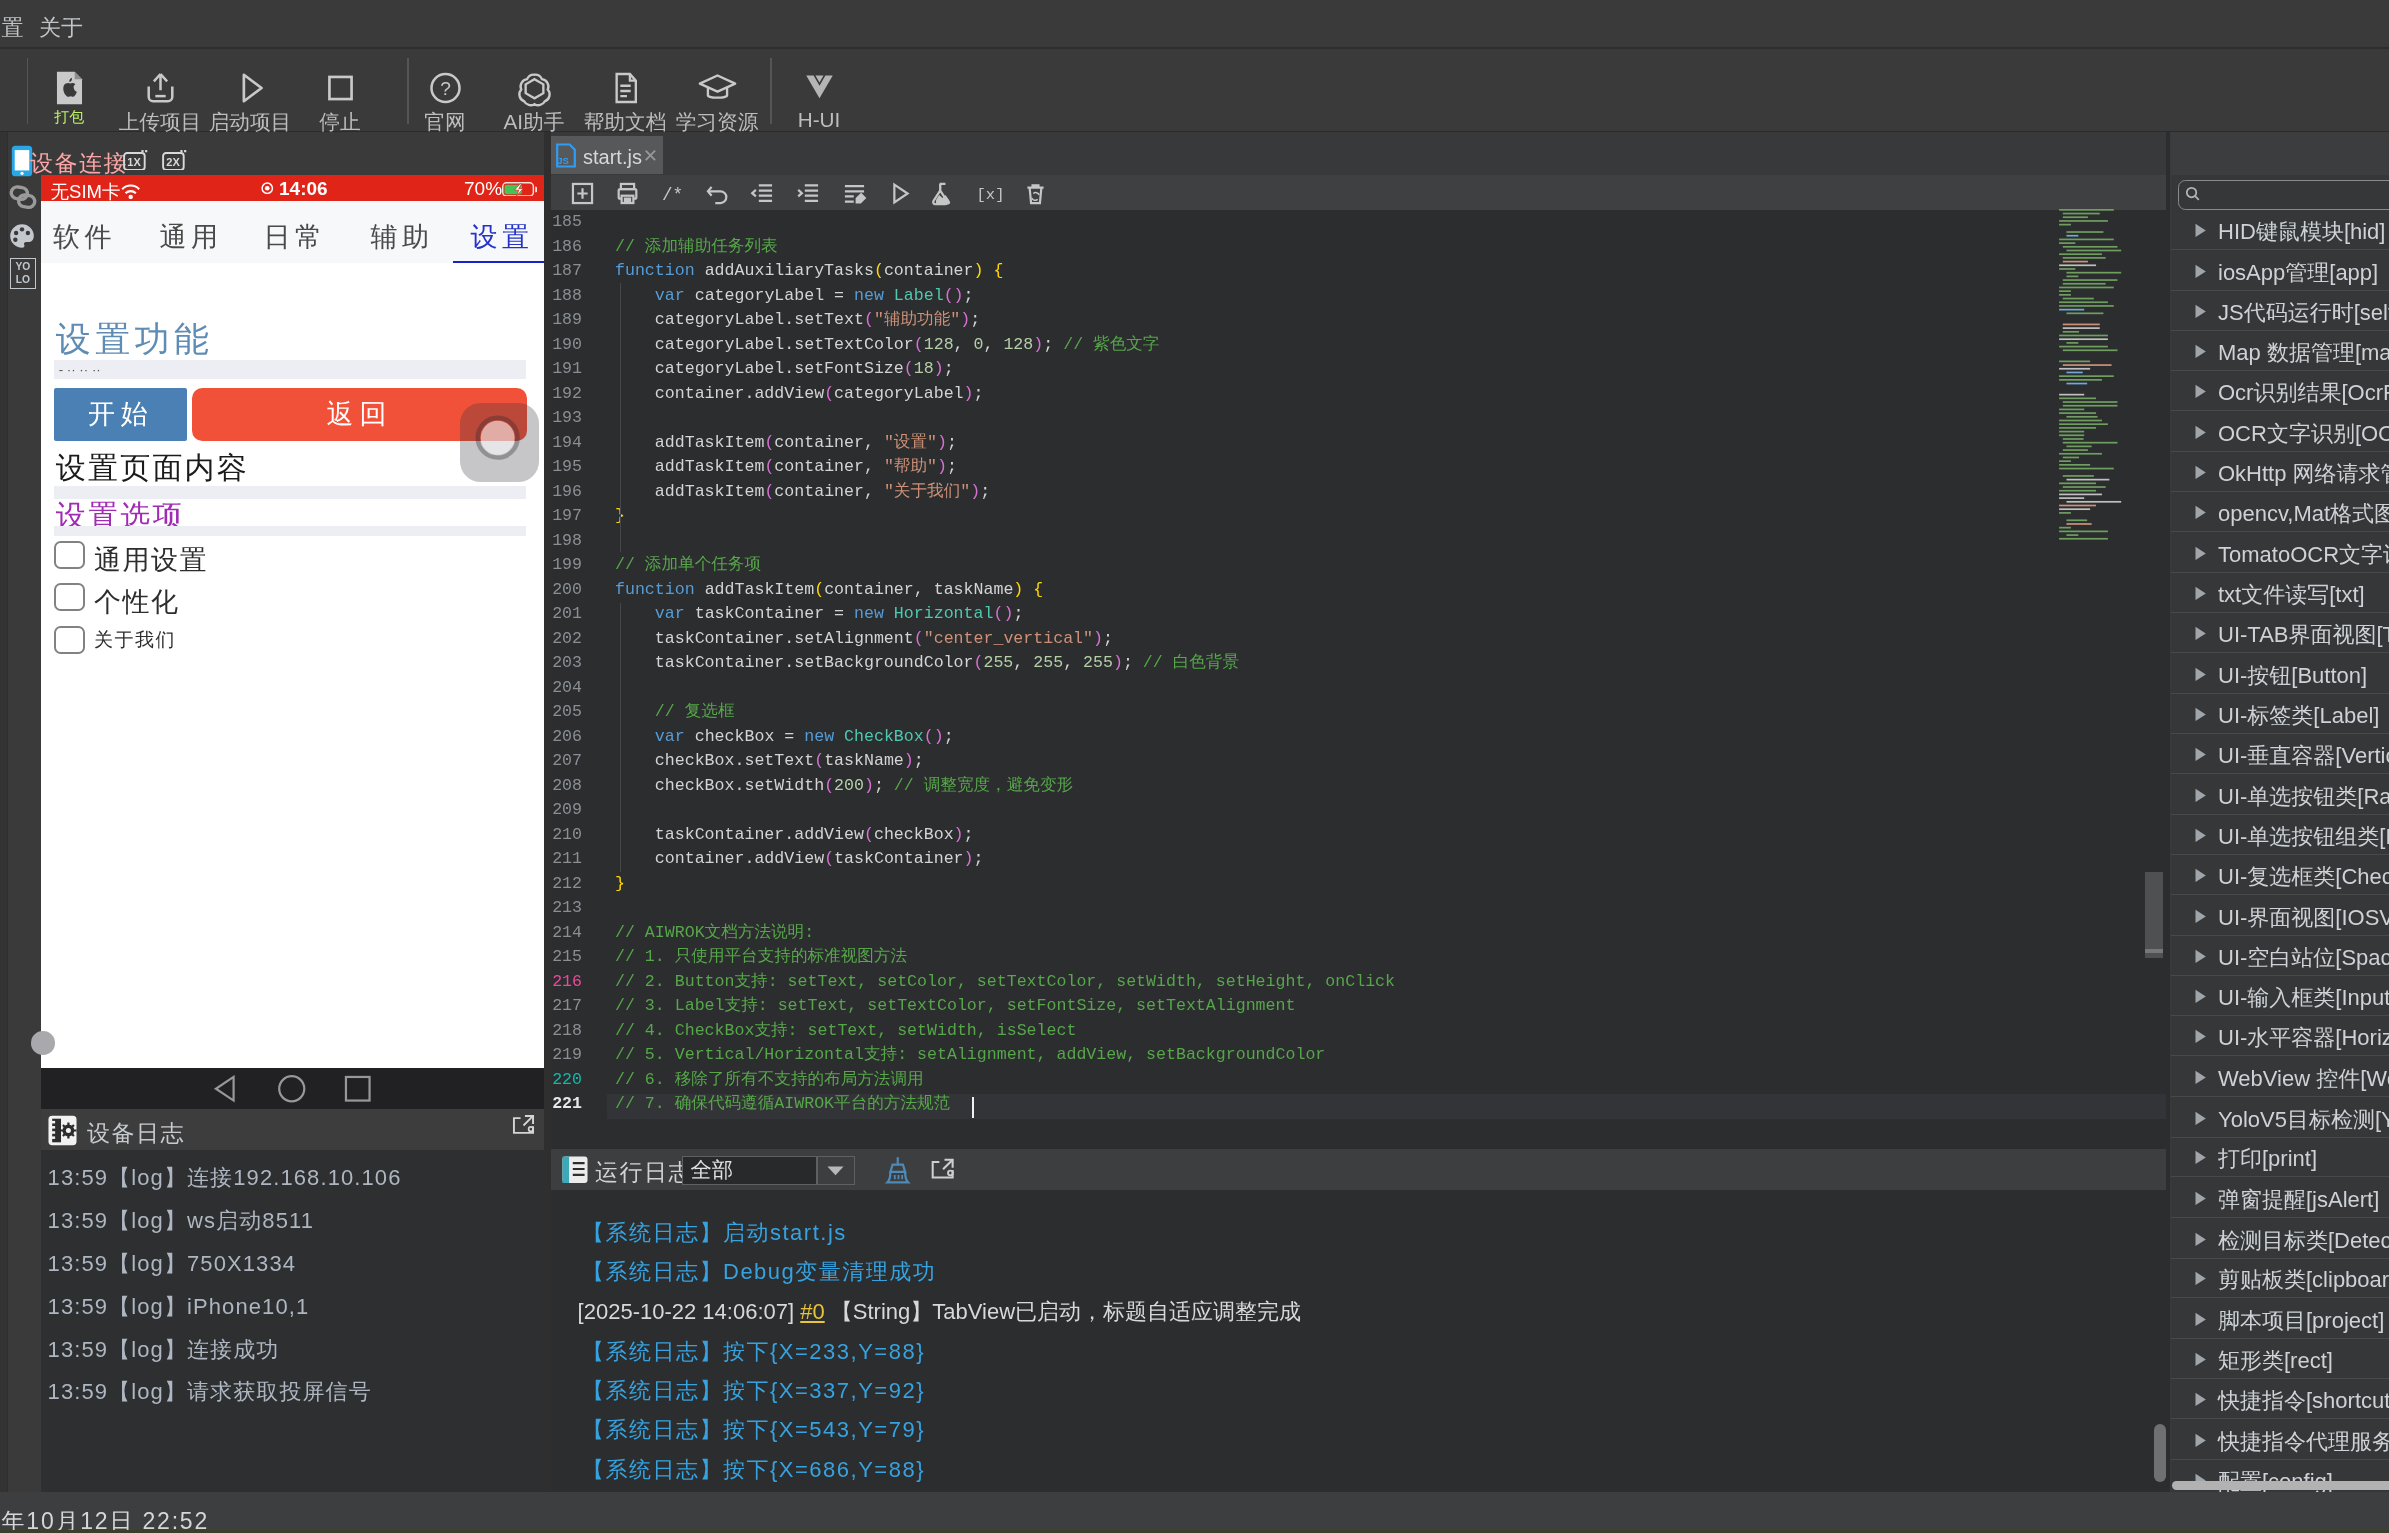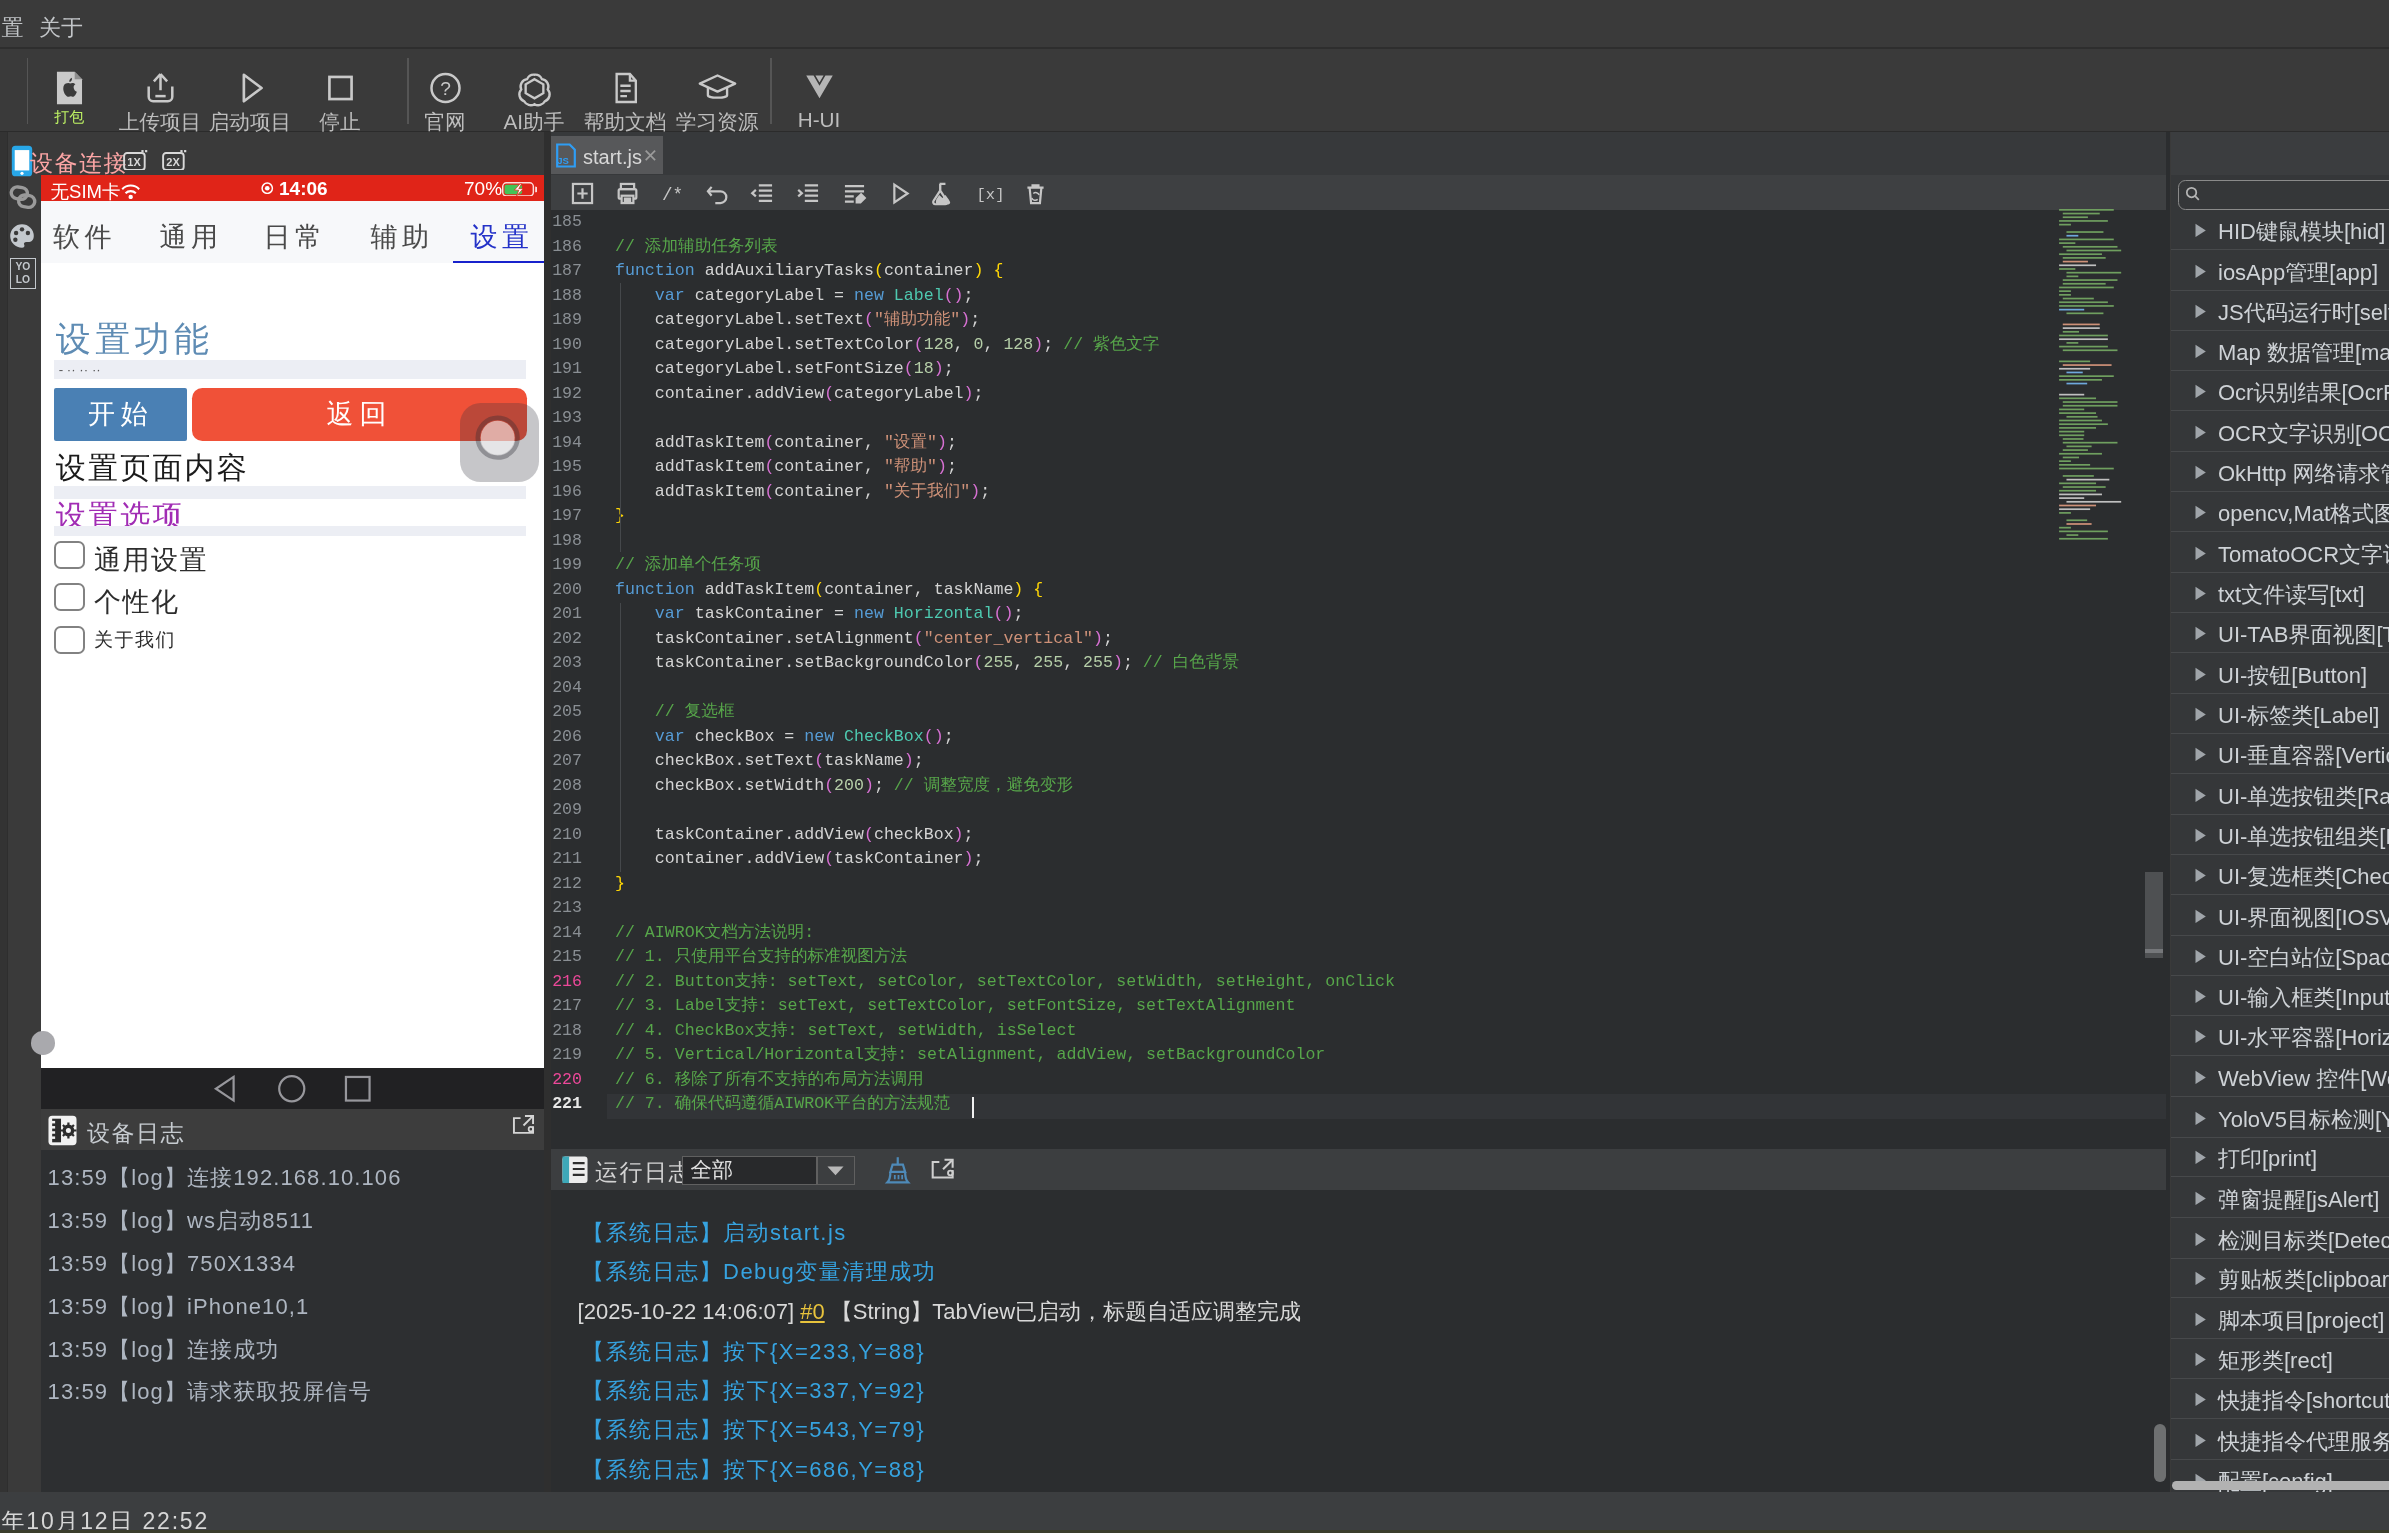--- a/index.html
+++ b/index.html
@@ -339,21 +339,21 @@
             <div style="color:#8a8f94;font-weight:normal">210</div>
             <div style="color:#8a8f94;font-weight:normal">211</div>
             <div style="color:#8a8f94;font-weight:normal">212</div>
             <div style="color:#8a8f94;font-weight:normal">213</div>
             <div style="color:#8a8f94;font-weight:normal">214</div>
             <div style="color:#8a8f94;font-weight:normal">215</div>
             <div style="color:#ec4899;font-weight:normal">216</div>
             <div style="color:#8a8f94;font-weight:normal">217</div>
             <div style="color:#8a8f94;font-weight:normal">218</div>
             <div style="color:#8a8f94;font-weight:normal">219</div>
-            <div style="color:#ec4899;font-weight:normal">220</div>
+            <div style="color:#14b8a6;font-weight:normal">220</div>
             <div style="color:#e8e8e8;font-weight:bold">221</div>
           </div>
           <div class="abs" style="left:64px;top:0;width:1476px;font-family:'Liberation Mono',monospace;font-size:16.6px;line-height:24.5px;color:#d4d4d4;white-space:pre"><div style="height:24.5px">&nbsp;</div><div style="height:24.5px"><span style="color:#57a64a">//&nbsp;添加辅助任务列表</span></div><div style="height:24.5px"><span style="color:#569cd6">function</span> addAuxiliaryTasks<span style="color:#ffd705">(</span>container<span style="color:#ffd705">)</span> <span style="color:#ffd705">{</span></div><div style="height:24.5px">&nbsp;&nbsp;&nbsp;&nbsp;<span style="color:#569cd6">var</span> categoryLabel = <span style="color:#569cd6">new</span> <span style="color:#4ec9b0">Label</span><span style="color:#d670d2">()</span>;</div><div style="height:24.5px">&nbsp;&nbsp;&nbsp;&nbsp;categoryLabel.setText<span style="color:#d670d2">(</span><span style="color:#ce9178">"辅助功能"</span><span style="color:#d670d2">)</span>;</div><div style="height:24.5px">&nbsp;&nbsp;&nbsp;&nbsp;categoryLabel.setTextColor<span style="color:#d670d2">(</span><span style="color:#b5cea8">128</span>, <span style="color:#b5cea8">0</span>, <span style="color:#b5cea8">128</span><span style="color:#d670d2">)</span>; <span style="color:#57a64a">//&nbsp;紫色文字</span></div><div style="height:24.5px">&nbsp;&nbsp;&nbsp;&nbsp;categoryLabel.setFontSize<span style="color:#d670d2">(</span><span style="color:#b5cea8">18</span><span style="color:#d670d2">)</span>;</div><div style="height:24.5px">&nbsp;&nbsp;&nbsp;&nbsp;container.addView<span style="color:#d670d2">(</span>categoryLabel<span style="color:#d670d2">)</span>;</div><div style="height:24.5px">&nbsp;</div><div style="height:24.5px">&nbsp;&nbsp;&nbsp;&nbsp;addTaskItem<span style="color:#d670d2">(</span>container, <span style="color:#ce9178">"设置"</span><span style="color:#d670d2">)</span>;</div><div style="height:24.5px">&nbsp;&nbsp;&nbsp;&nbsp;addTaskItem<span style="color:#d670d2">(</span>container, <span style="color:#ce9178">"帮助"</span><span style="color:#d670d2">)</span>;</div><div style="height:24.5px">&nbsp;&nbsp;&nbsp;&nbsp;addTaskItem<span style="color:#d670d2">(</span>container, <span style="color:#ce9178">"关于我们"</span><span style="color:#d670d2">)</span>;</div><div style="height:24.5px"><span style="color:#ffd705">}</span></div><div style="height:24.5px">&nbsp;</div><div style="height:24.5px"><span style="color:#57a64a">//&nbsp;添加单个任务项</span></div><div style="height:24.5px"><span style="color:#569cd6">function</span> addTaskItem<span style="color:#ffd705">(</span>container, taskName<span style="color:#ffd705">)</span> <span style="color:#ffd705">{</span></div><div style="height:24.5px">&nbsp;&nbsp;&nbsp;&nbsp;<span style="color:#569cd6">var</span> taskContainer = <span style="color:#569cd6">new</span> <span style="color:#4ec9b0">Horizontal</span><span style="color:#d670d2">()</span>;</div><div style="height:24.5px">&nbsp;&nbsp;&nbsp;&nbsp;taskContainer.setAlignment<span style="color:#d670d2">(</span><span style="color:#ce9178">"center_vertical"</span><span style="color:#d670d2">)</span>;</div><div style="height:24.5px">&nbsp;&nbsp;&nbsp;&nbsp;taskContainer.setBackgroundColor<span style="color:#d670d2">(</span><span style="color:#b5cea8">255</span>, <span style="color:#b5cea8">255</span>, <span style="color:#b5cea8">255</span><span style="color:#d670d2">)</span>; <span style="color:#57a64a">//&nbsp;白色背景</span></div><div style="height:24.5px">&nbsp;</div><div style="height:24.5px">&nbsp;&nbsp;&nbsp;&nbsp;<span style="color:#57a64a">//&nbsp;复选框</span></div><div style="height:24.5px">&nbsp;&nbsp;&nbsp;&nbsp;<span style="color:#569cd6">var</span> checkBox = <span style="color:#569cd6">new</span> <span style="color:#4ec9b0">CheckBox</span><span style="color:#d670d2">()</span>;</div><div style="height:24.5px">&nbsp;&nbsp;&nbsp;&nbsp;checkBox.setText<span style="color:#d670d2">(</span>taskName<span style="color:#d670d2">)</span>;</div><div style="height:24.5px">&nbsp;&nbsp;&nbsp;&nbsp;checkBox.setWidth<span style="color:#d670d2">(</span><span style="color:#b5cea8">200</span><span style="color:#d670d2">)</span>; <span style="color:#57a64a">//&nbsp;调整宽度，避免变形</span></div><div style="height:24.5px">&nbsp;</div><div style="height:24.5px">&nbsp;&nbsp;&nbsp;&nbsp;taskContainer.addView<span style="color:#d670d2">(</span>checkBox<span style="color:#d670d2">)</span>;</div><div style="height:24.5px">&nbsp;&nbsp;&nbsp;&nbsp;container.addView<span style="color:#d670d2">(</span>taskContainer<span style="color:#d670d2">)</span>;</div><div style="height:24.5px"><span style="color:#ffd705">}</span></div><div style="height:24.5px">&nbsp;</div><div style="height:24.5px"><span style="color:#57a64a">//&nbsp;AIWROK文档方法说明:</span></div><div style="height:24.5px"><span style="color:#57a64a">//&nbsp;1.&nbsp;只使用平台支持的标准视图方法</span></div><div style="height:24.5px"><span style="color:#57a64a">//&nbsp;2.&nbsp;Button支持:&nbsp;setText,&nbsp;setColor,&nbsp;setTextColor,&nbsp;setWidth,&nbsp;setHeight,&nbsp;onClick</span></div><div style="height:24.5px"><span style="color:#57a64a">//&nbsp;3.&nbsp;Label支持:&nbsp;setText,&nbsp;setTextColor,&nbsp;setFontSize,&nbsp;setTextAlignment</span></div><div style="height:24.5px"><span style="color:#57a64a">//&nbsp;4.&nbsp;CheckBox支持:&nbsp;setText,&nbsp;setWidth,&nbsp;isSelect</span></div><div style="height:24.5px"><span style="color:#57a64a">//&nbsp;5.&nbsp;Vertical/Horizontal支持:&nbsp;setAlignment,&nbsp;addView,&nbsp;setBackgroundColor</span></div><div style="height:24.5px"><span style="color:#57a64a">//&nbsp;6.&nbsp;移除了所有不支持的布局方法调用</span></div><div style="height:24.5px"><span style="color:#57a64a">//&nbsp;7.&nbsp;确保代码遵循AIWROK平台的方法规范</span></div></div>
           <div class="abs" style="left:69px;top:73px;width:0.7px;height:269px;background:#45484b"></div>
           <div class="abs" style="left:69px;top:393px;width:0.7px;height:269px;background:#45484b"></div>
           <div class="abs" style="left:421px;top:887px;width:2.2px;height:20.7px;background:#f0f0f0"></div>
         </div>
         <svg class="abs" style="left:1508px;top:77px" width="63" height="340" viewBox="0 0 85 460">
           <rect x="0" y="0.0" width="74" height="2.3" fill="#6f9f5f"></rect>
           <rect x="5" y="5.0" width="50" height="2.3" fill="#6f9f5f"></rect>

